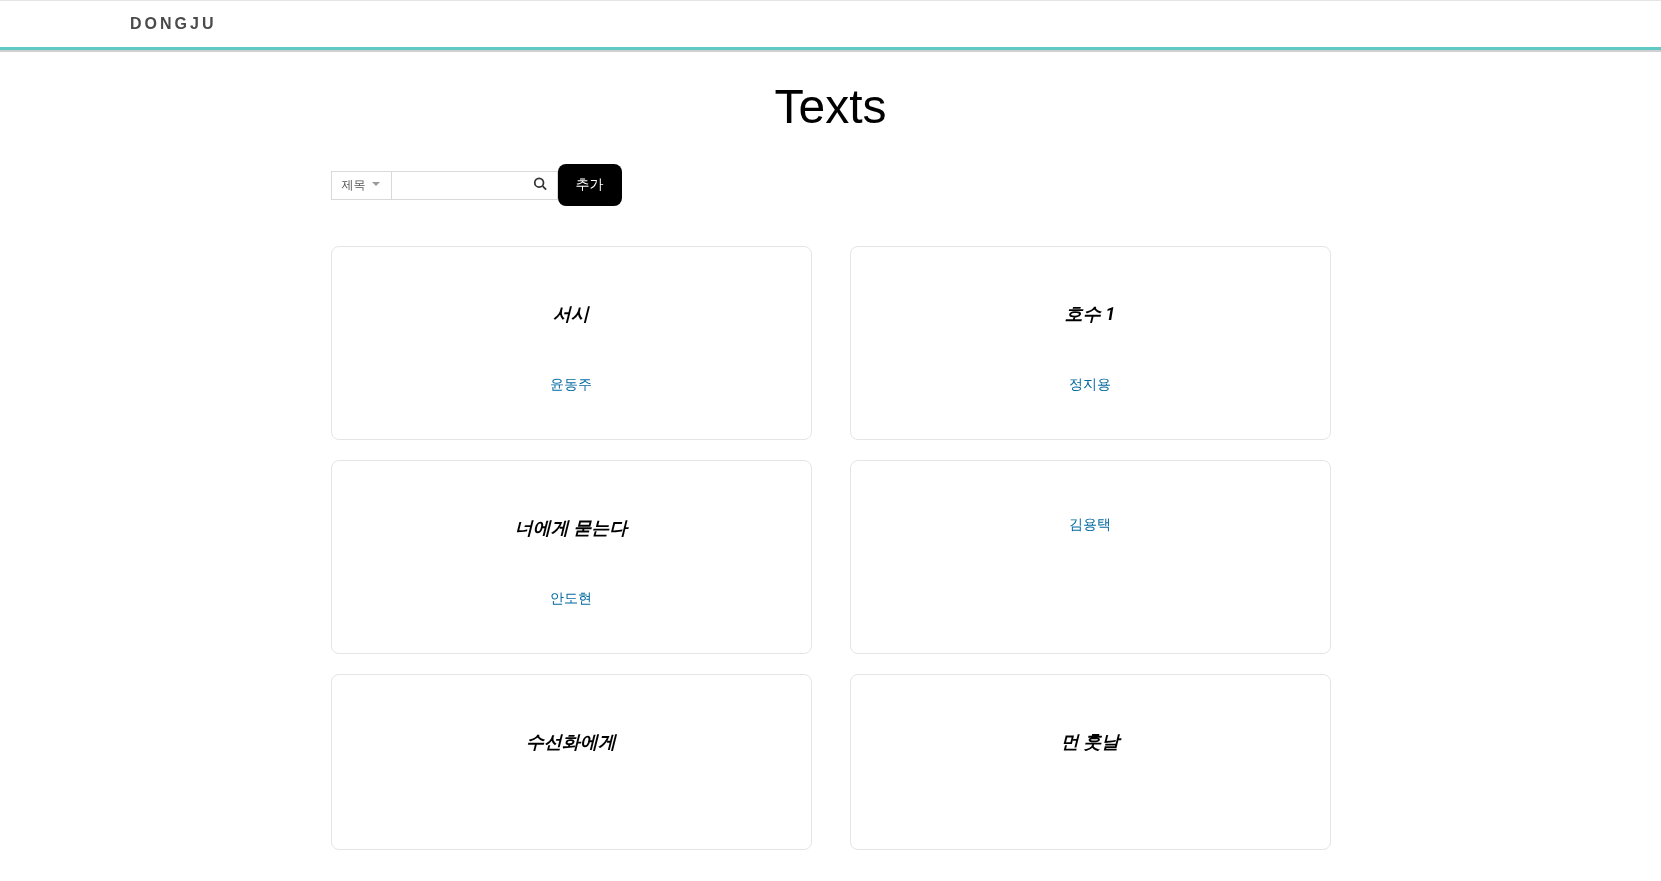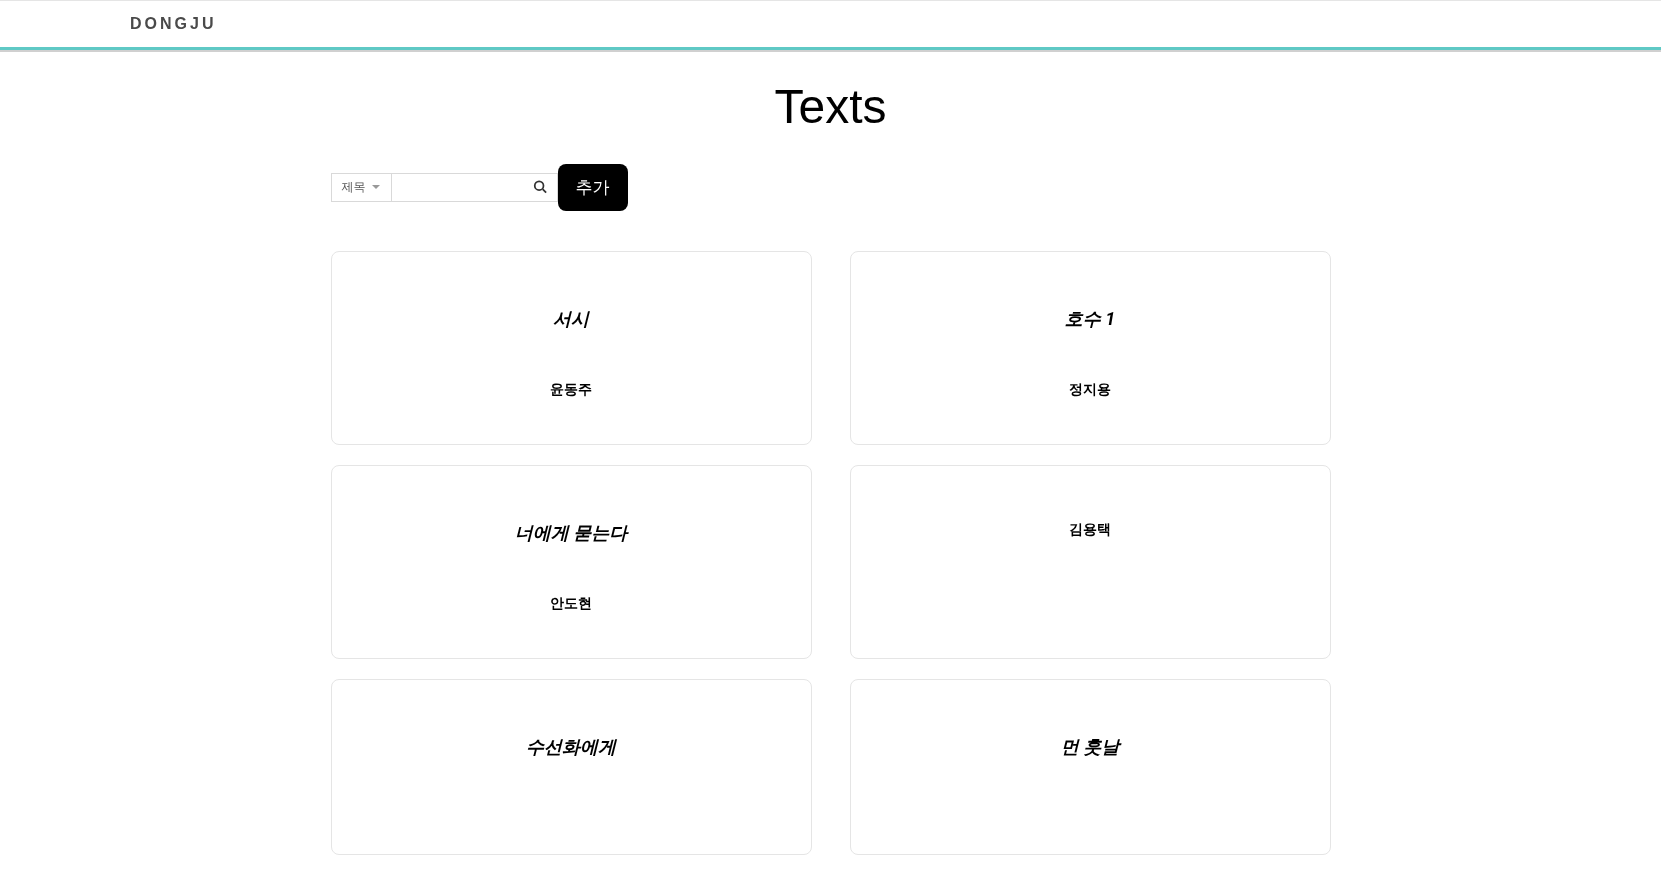--- a/index.html
+++ b/index.html
@@ -115,21 +115,21 @@
       display: flex;
       align-items: center;
     }
     
     .add-button {
       background: #000000;
       color: #ffffff;
       border: none;
       border-radius: 8px;
       padding: 12px 18px;
-      font-size: 17px;
+      font-size: 14px;
       font-weight: 500;
       cursor: pointer;
     }
     
     .summary-text {
       text-align: center;
       font-size: 28px;
       font-weight: 400;
       margin-bottom: 55px;
       color: #000000;
@@ -154,22 +154,22 @@
     .card-title {
       font-size: 18px;
       font-weight: 700;
       margin-bottom: 50px;
       color: #000000;
       font-style: italic;
     }
     
     .card-author {
       font-size: 14px;
-      color: #000000;
-      font-weight: 700;
+      color: #0369a1;
+      font-weight: 400;
     }
     
     .chevron-svg {
       width: 10px;
       height: 10px;
       fill: #999;
     }
     
     .search-svg {
       width: 14px;

